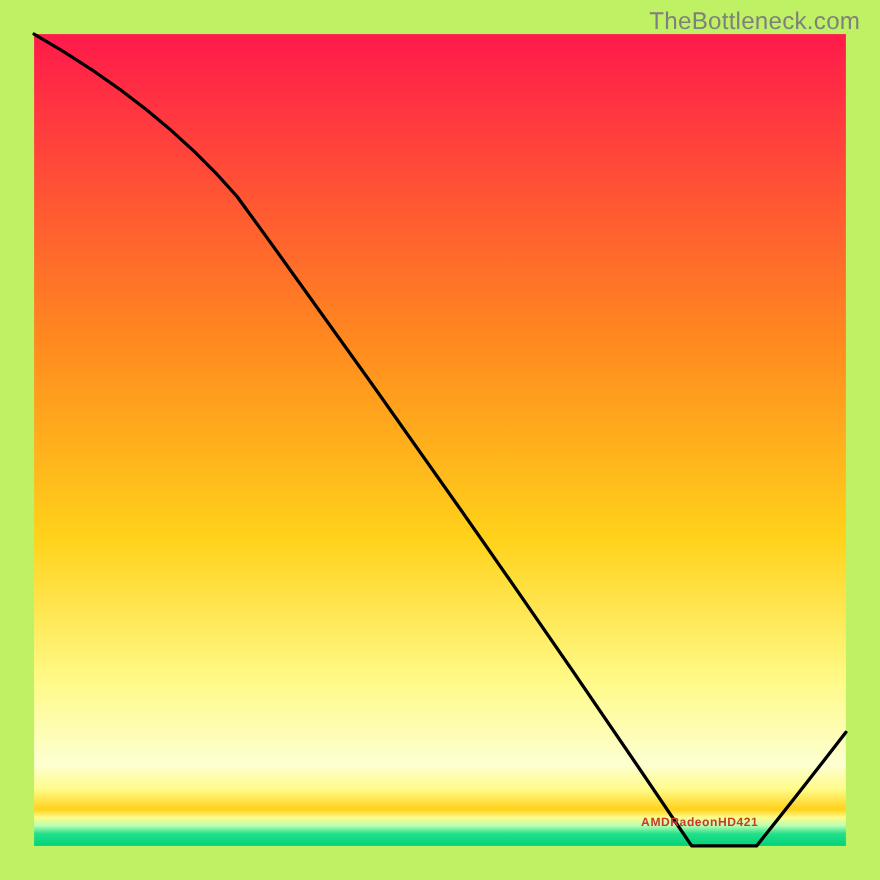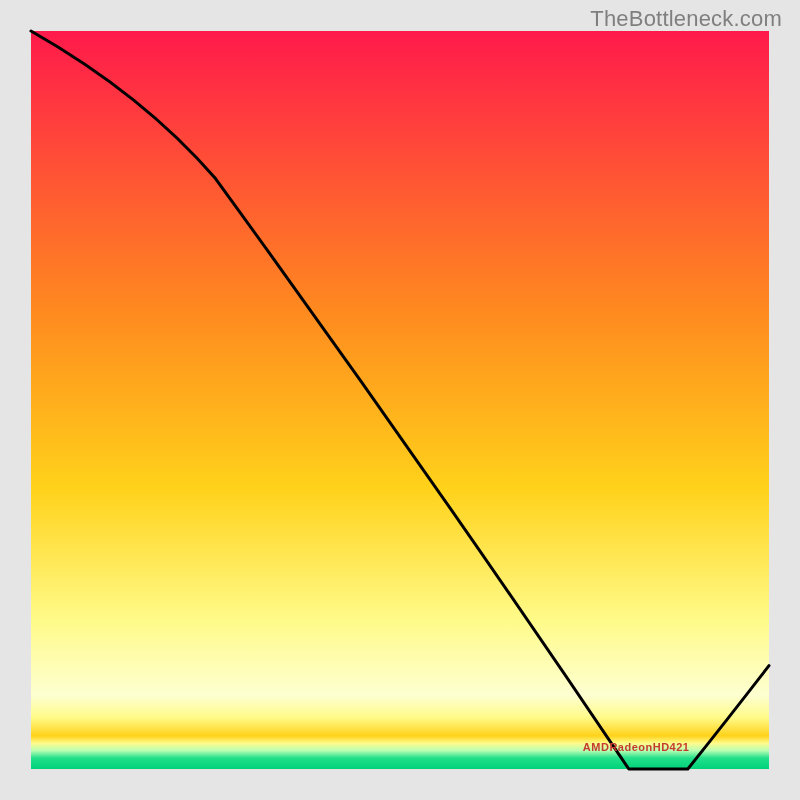--- a/index.html
+++ b/index.html
@@ -8,21 +8,21 @@
     width: 800px;
     height: 800px;
     background: #000;
     font-family: Arial, Helvetica, sans-serif;
     overflow: hidden;
   }
   .container {
     position: relative;
     width: 800px;
     height: 800px;
-    background: #e5e5e5;
+    background: #bef264;
   }
   .watermark {
     position: absolute;
     top: 6px;
     right: 18px;
     color: #7f7f7f;
     font-size: 22px;
     font-weight: 500;
     letter-spacing: 0.2px;
   }

